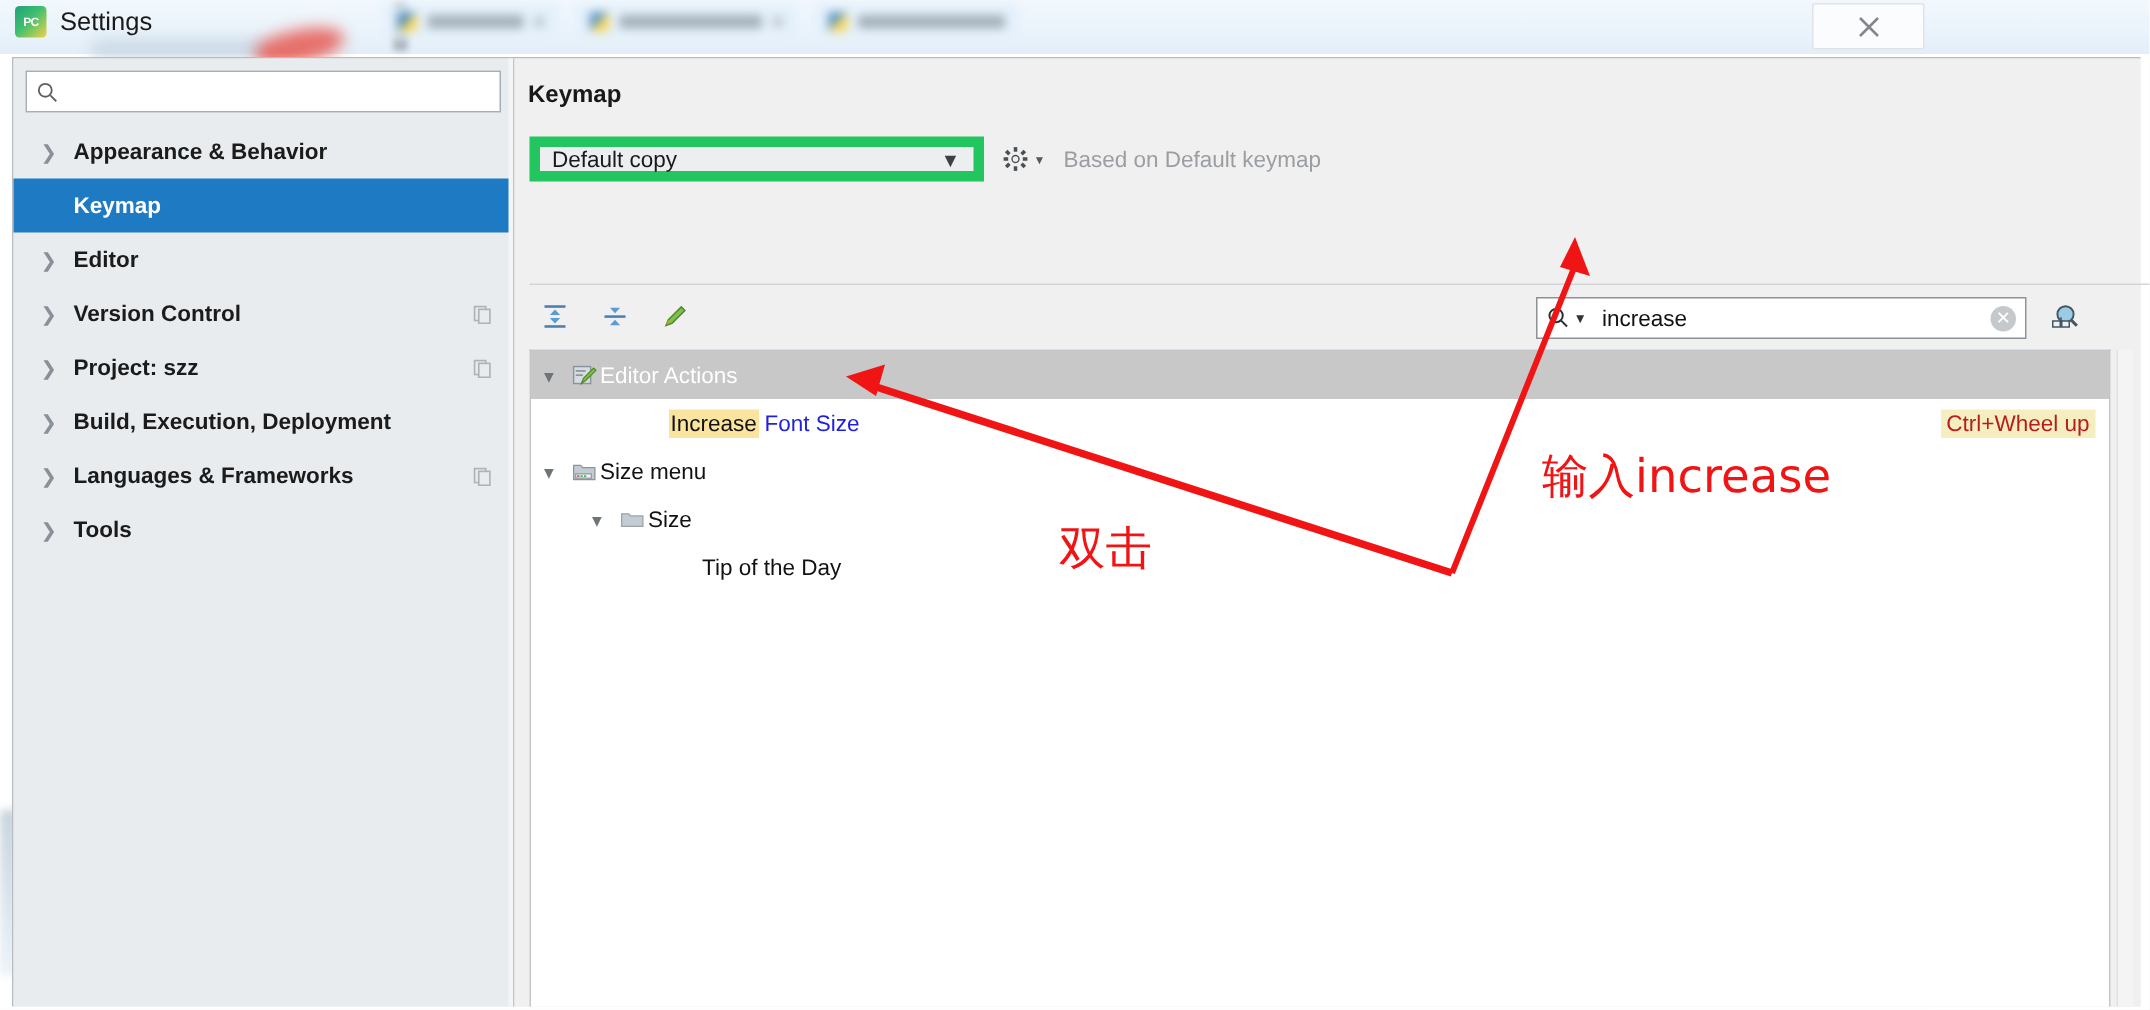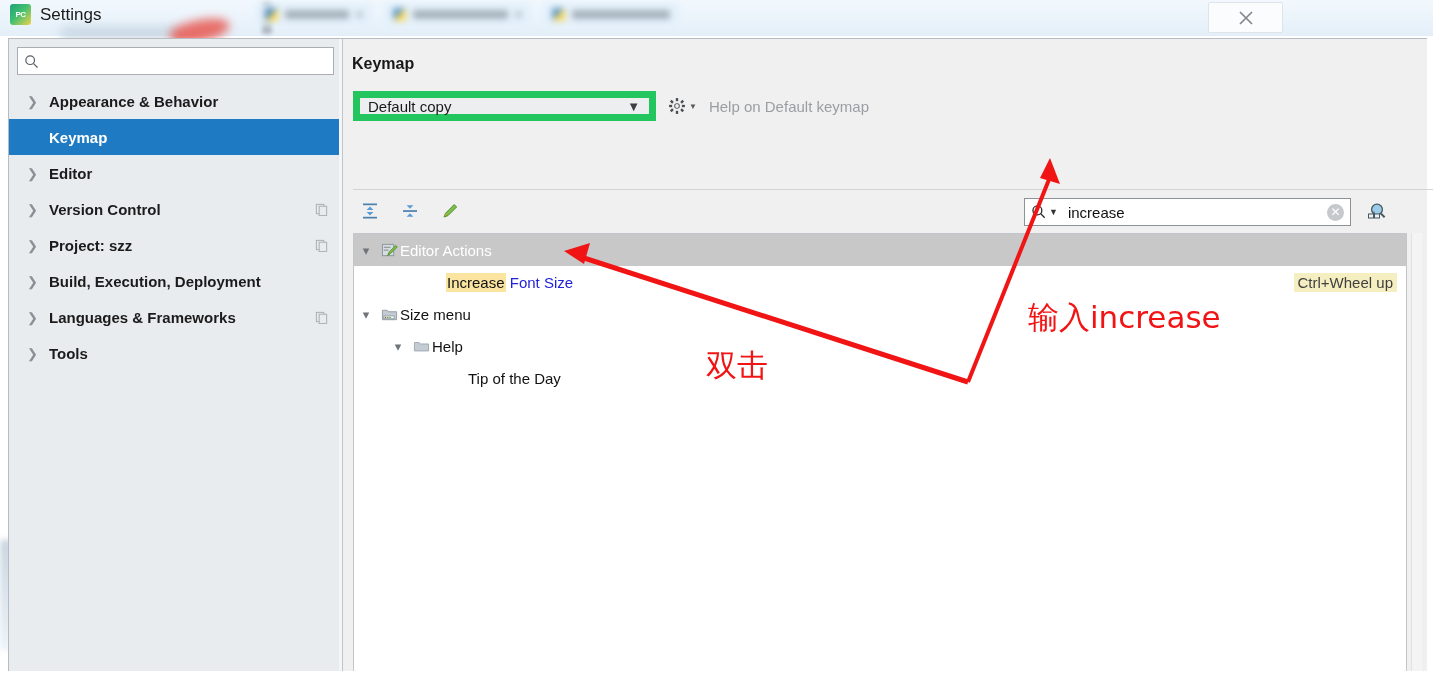--- a/index.html
+++ b/index.html
@@ -132,21 +132,21 @@
 
   .at-row { height: 32px; display: flex; align-items: center; position: relative; font-size: 15px; color: #121212; }
   .at-row.group-selected { background: #c8c8c8; color: #ffffff; }
   .at-exp { width: 24px; flex: none; display: flex; align-items: center; justify-content: center;
             color: #6f7479; font-size: 13px; }
   .at-icon { width: 22px; flex: none; display: flex; align-items: center; justify-content: center; }
   .at-label { white-space: nowrap; }
   .hl-match { background: #fbe3a0; color: #121212; padding: 1px 1px; }
   .blue-text { color: #2222dd; text-align: center; }
   .shortcut-badge {
-    position: absolute; right: 9px; background: #f5eec0; color: #404040;
+    position: absolute; right: 9px; background: #f5eec0; color: #b91c1c;
     font-size: 15px; padding: 1px 4px; white-space: nowrap;
   }
 
   
   .annot-layer { position: absolute; left: 0; top: 0; width: 1433px; height: 673px; pointer-events: none; }
   .annot-text { position: absolute; color: #f01414; font-size: 31px; white-space: nowrap;
      font-family: "DejaVu Sans", sans-serif; margin-top: 20px; }
 </style>
 </head>
 <body>
@@ -275,21 +275,21 @@
               <rect x="15.4" y="8.7" width="3.4" height="2.6"></rect>
               <rect x="3.0" y="3.6" width="2.6" height="3.4" transform="rotate(-45 4.3 5.3)"></rect>
               <rect x="14.4" y="3.6" width="2.6" height="3.4" transform="rotate(45 15.7 5.3)"></rect>
               <rect x="3.0" y="13.0" width="2.6" height="3.4" transform="rotate(45 4.3 14.7)"></rect>
               <rect x="14.4" y="13.0" width="2.6" height="3.4" transform="rotate(-45 15.7 14.7)"></rect>
             </g>
             <circle cx="10" cy="10" r="2.1" fill="#f0f0f0"></circle>
           </svg>
           <span class="caret">▼</span>
         </div>
-        <div class="based">Help on Default keymap</div>
+        <div class="based">Based on Default keymap</div>
       </div>
 
       <div class="hsep"></div>
 
       <div class="toolbar">
         <div class="tbtn">
           <svg width="20" height="20" viewBox="0 0 20 20">
             <rect x="3" y="2.5" width="14" height="1.7" fill="#4a7fae"></rect>
             <rect x="3" y="15.8" width="14" height="1.7" fill="#4a7fae"></rect>
             <path d="M10 5.4 L13.4 9 L6.6 9 Z" fill="#5b9bd5"></path>
@@ -365,21 +365,21 @@
           <span class="at-label">Size menu</span>
         </div>
 
         <div class="at-row" style="padding-left:32px">
           <span class="at-exp">▾</span>
           <span class="at-icon">
             <svg width="17" height="17" viewBox="0 0 18 18">
               <path d="M1.5 4.8 h5 l1.4 1.5 h8.6 v7.4 h-15 z" fill="#c3ccd3" stroke="#9aa3aa" stroke-width=".9"></path>
             </svg>
           </span>
-          <span class="at-label">Help</span>
+          <span class="at-label">Size</span>
         </div>
 
         <div class="at-row" style="padding-left:114px">
           <span class="at-label">Tip of the Day</span>
         </div>
 
       </div>
       <div class="at-scrollbar"></div>
 
     </div>

